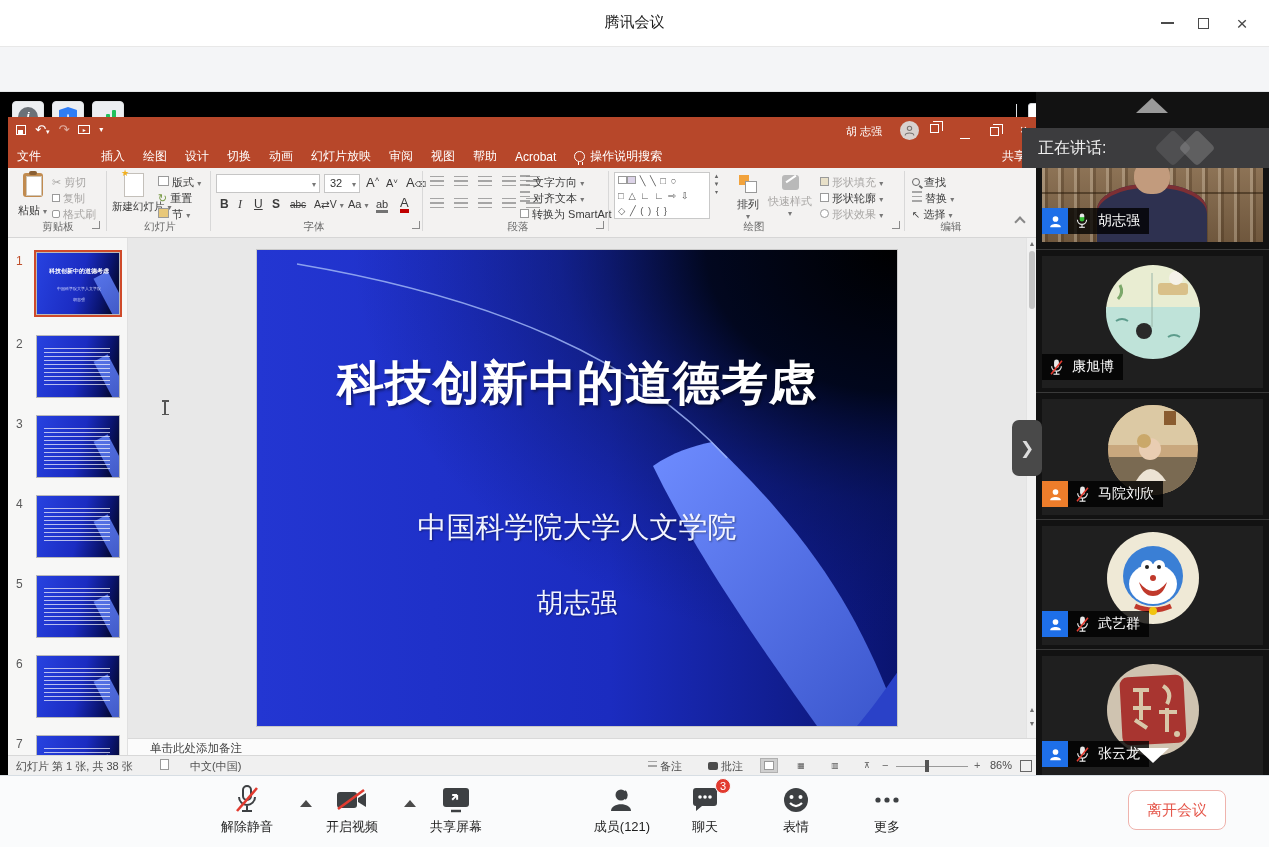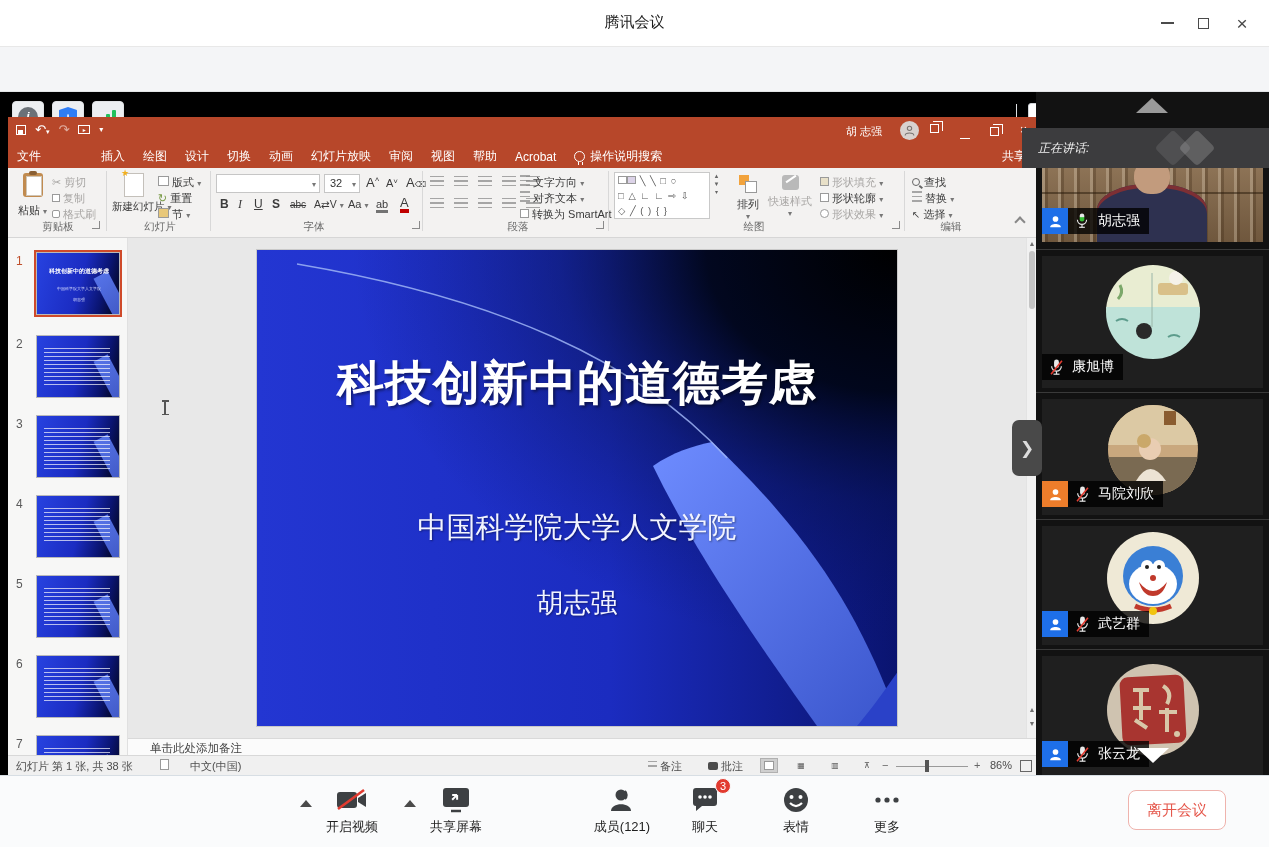--- a/index.html
+++ b/index.html
@@ -85,21 +85,21 @@
   .notes{left:120px;top:621px;width:908px;height:17px;background:#fbfbfb;border-top:1px solid #d9d9d9;font-size:11.5px;color:#444;padding:2px 0 0 22px;}
   .sbar{left:0;top:638px;width:1028px;height:20px;background:#f0f0f0;border-top:1px solid #d8d8d8;font-size:11px;color:#4c4c4c;}
   .sb{top:3px;white-space:nowrap;}
   .viewbtn{top:2px;width:18px;height:15px;border:1px solid transparent;display:flex;align-items:center;justify-content:center;font-size:8px;color:#555;}
   .viewbtn.act{background:#cfcfcf;border-color:#b0b0b0;}
   .zoomtrack{top:10px;height:1px;background:#9a9a9a;}
   .zoomthumb{top:4px;width:4px;height:12px;background:#555;}
   .fitic{top:4px;width:12px;height:12px;border:1px solid #666;}
   
   .speakbar{left:1022px;top:128px;width:247px;height:40px;background:#3c3c3e;z-index:30;display:flex;align-items:center;}
-  .sp-label{margin-left:16px;font-size:12px;color:#f0f0f0;font-style:italic;}
+  .sp-label{margin-left:16px;font-size:16px;color:#f0f0f0;}
   .diam{position:absolute;width:26px;height:26px;border-radius:4px;transform:rotate(45deg);}
   .sidebar{left:1036px;top:92px;width:233px;height:683px;background:#121212;z-index:20;overflow:hidden;}
   .tri-up{width:0;height:0;border-left:16px solid transparent;border-right:16px solid transparent;border-bottom:15px solid #9a9a9a;}
   .tri-down{width:0;height:0;border-left:16px solid transparent;border-right:16px solid transparent;border-top:15px solid #fff;z-index:40;}
   .tile{left:6px;width:221px;background:#1f1f1f;overflow:hidden;}
   .tdiv{left:0;width:233px;height:1px;background:#3a3a3a;}
   .plabel{position:absolute;left:0;bottom:8px;display:flex;align-items:stretch;height:26px;}
   .pbadge{width:26px;height:26px;display:flex;align-items:center;justify-content:center;}
   .pbadge.blue{background:#1e6fe8;} .pbadge.orange{background:#ed7d2b;}
   .micbox{width:28px;background:rgba(0,0,0,.78);display:flex;align-items:center;justify-content:center;}
@@ -589,20 +589,32 @@
         </span>
         <span class="pname">张云龙</span>
       </div>
     </div>
     <div class="ab tri-down" style="left:101px;top:656px;"></div>
   </div>
 
   <div class="ab expand-handle">❯</div>
 
   <div class="ab btoolbar">
+    <div class="ab bt-item" style="left:205px;">
+      <div class="bt-icon">
+        <svg width="26" height="30" viewBox="0 0 26 30">
+            <rect x="9" y="1" width="8" height="14" rx="4" fill="none" stroke="#3d4043" stroke-width="2"></rect>
+            <path d="M5 12 a8 8 0 0 0 16 0" fill="none" stroke="#3d4043" stroke-width="2"></path>
+            <line x1="13" y1="21" x2="13" y2="25" stroke="#3d4043" stroke-width="2"></line>
+            <line x1="8" y1="26" x2="18" y2="26" stroke="#3d4043" stroke-width="2"></line>
+            <line x1="3" y1="26" x2="23" y2="3" stroke="#e23b30" stroke-width="2.6"></line>
+          </svg>
+      </div>
+      <div class="bt-label">解除静音</div>
+    </div>
     <div class="ab caret-up" style="left:300px;"></div>
     <div class="ab bt-item" style="left:310px;">
       <div class="bt-icon">
         <svg width="32" height="24" viewBox="0 0 32 24">
             <rect x="1" y="4" width="20" height="16" rx="3" fill="#3d4043"></rect>
             <path d="M22 10 L30 5 V19 L22 14 Z" fill="#3d4043"></path>
             <line x1="2" y1="21" x2="28" y2="2" stroke="#e23b30" stroke-width="2.6"></line>
           </svg>
       </div>
       <div class="bt-label">开启视频</div>

